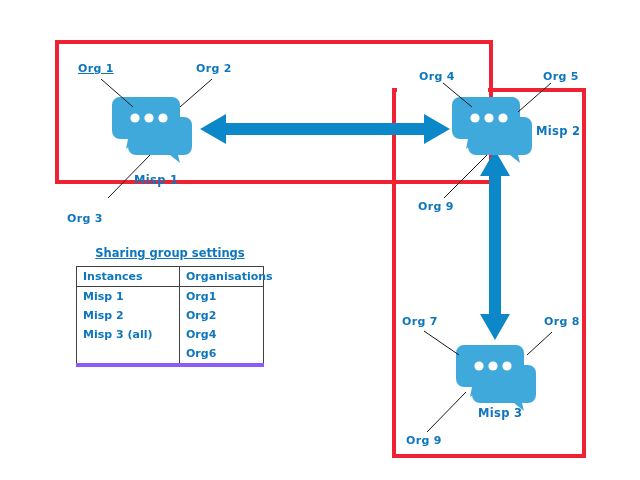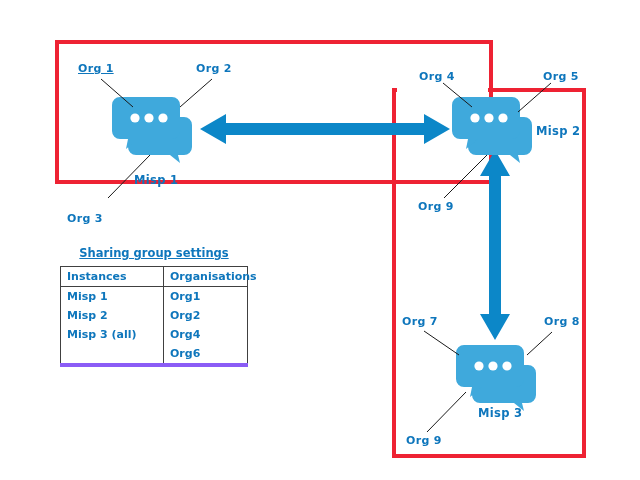--- a/index.html
+++ b/index.html
@@ -95,21 +95,21 @@
     top: 0;
     width: 640px;
     height: 480px;
     z-index: 7;
     pointer-events: none;
   }
 
   
   #settings-block {
     position: absolute;
-    left: 60px;
+    left: 76px;
     top: 246px;
     z-index: 8;
   }
   #settings-title {
     color: #0e76bc;
     font-family: "DejaVu Sans", sans-serif;
     font-size: 11.5px;
     font-weight: bold;
     text-decoration: underline;
     text-align: center;

